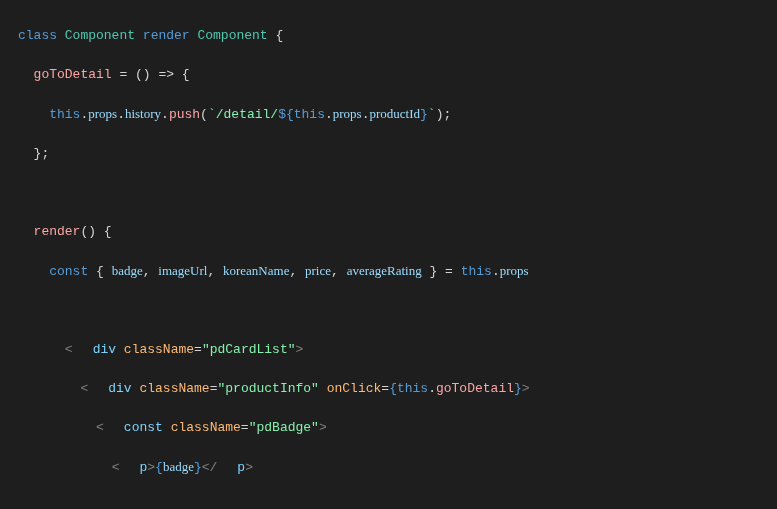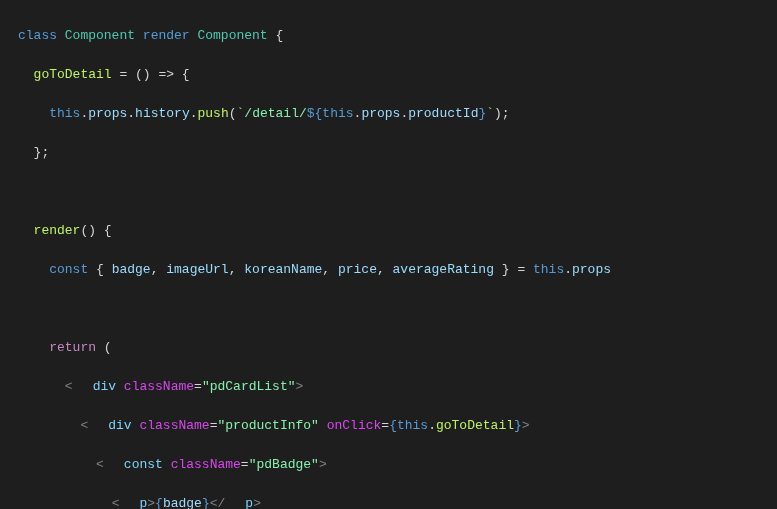--- a/index.html
+++ b/index.html
@@ -18,43 +18,42 @@
     padding: 6px 0 6px 18px;
     white-space: pre;
   }
   .line {
     display: block;
     min-height: 19.5px;
   }
   .kw-blue   { color: #569cd6; }   
   .kw-purple { color: #c586c0; }   
   .type      { color: #4ec9b0; }   
-  .fn        { color: #bef264; }   
-  .var       { color: #9cdcfe; }   
+  .fn        { color: #fca5a5; }   
+  .var       { color: #9cdcfe; font-family: Liberation Serif, serif; }   
   .str       { color: #86efac; }   
   .punct     { color: #d4d4d4; }   
   .tagp      { color: #808080; }   
   .tagname   { color: #7dd3fc; margin-left: 20px; }   
-  .attr      { color: #d946ef; }   
+  .attr      { color: #fdba74; }   
   .eq        { color: #d4d4d4; }
   .jsxexpr   { color: #569cd6; }
 </style>
 </head>
 <body>
 
 <div class="editor">
 <span class="line"><span class="kw-blue">class </span><span class="type">Component </span><span class="kw-blue">render </span><span class="type">Component </span><span class="punct">{</span></span>
 <span class="line"><span>  </span><span class="fn">goToDetail</span><span class="punct"> = </span><span class="punct">() =&gt; {</span></span>
 <span class="line"><span>    </span><span class="kw-blue">this</span><span class="punct">.</span><span class="var">props</span><span class="punct">.</span><span class="var">history</span><span class="punct">.</span><span class="fn">push</span><span class="punct">(</span><span class="str">`/detail/</span><span class="kw-blue">${</span><span class="kw-blue">this</span><span class="punct">.</span><span class="var">props</span><span class="punct">.</span><span class="var">productId</span><span class="kw-blue">}</span><span class="str">`</span><span class="punct">);</span></span>
 <span class="line"><span>  </span><span class="punct">};</span></span>
 <span class="line"> </span>
 <span class="line"><span>  </span><span class="fn">render</span><span class="punct">() {</span></span>
 <span class="line"><span>    </span><span class="kw-blue">const </span><span class="punct">{ </span><span class="var">badge</span><span class="punct">, </span><span class="var">imageUrl</span><span class="punct">, </span><span class="var">koreanName</span><span class="punct">, </span><span class="var">price</span><span class="punct">, </span><span class="var">averageRating</span><span class="punct"> } </span><span class="punct">= </span><span class="kw-blue">this</span><span class="punct">.</span><span class="var">props</span></span>
 <span class="line"> </span>
-<span class="line"><span>    </span><span class="kw-purple">return </span><span class="punct">(</span></span>
 <span class="line"><span>      </span><span class="tagp">&lt;</span><span class="tagname">div </span><span class="attr">className</span><span class="eq">=</span><span class="str">"pdCardList"</span><span class="tagp">&gt;</span></span>
 <span class="line"><span>        </span><span class="tagp">&lt;</span><span class="tagname">div </span><span class="attr">className</span><span class="eq">=</span><span class="str">"productInfo" </span><span class="attr">onClick</span><span class="eq">=</span><span class="jsxexpr">{</span><span class="kw-blue">this</span><span class="punct">.</span><span class="fn">goToDetail</span><span class="jsxexpr">}</span><span class="tagp">&gt;</span></span>
 <span class="line"><span>          </span><span class="tagp">&lt;</span><span class="tagname">const </span><span class="attr">className</span><span class="eq">=</span><span class="str">"pdBadge"</span><span class="tagp">&gt;</span></span>
 <span class="line"><span>            </span><span class="tagp">&lt;</span><span class="tagname">p</span><span class="tagp">&gt;</span><span class="jsxexpr">{</span><span class="var">badge</span><span class="jsxexpr">}</span><span class="tagp">&lt;/</span><span class="tagname">p</span><span class="tagp">&gt;</span></span>
 
 
 
 
 
 

